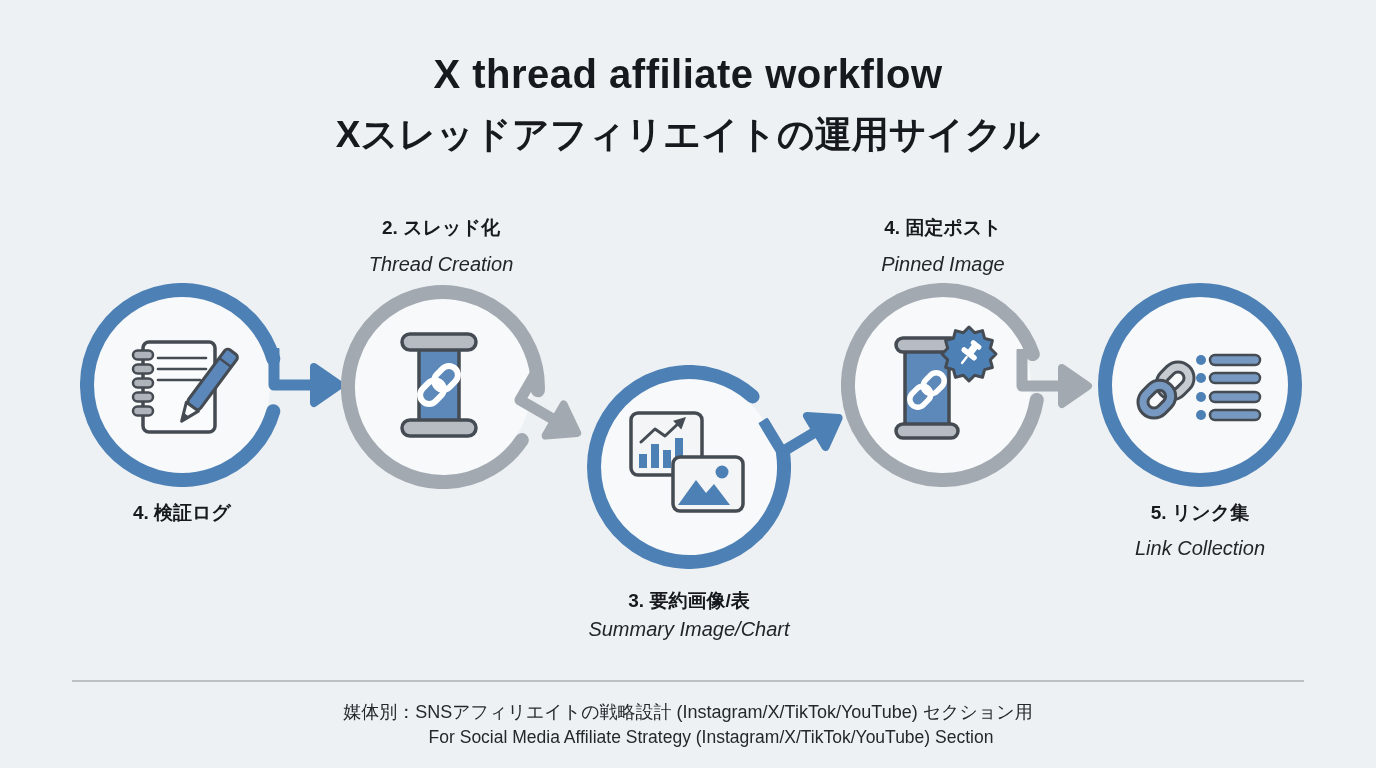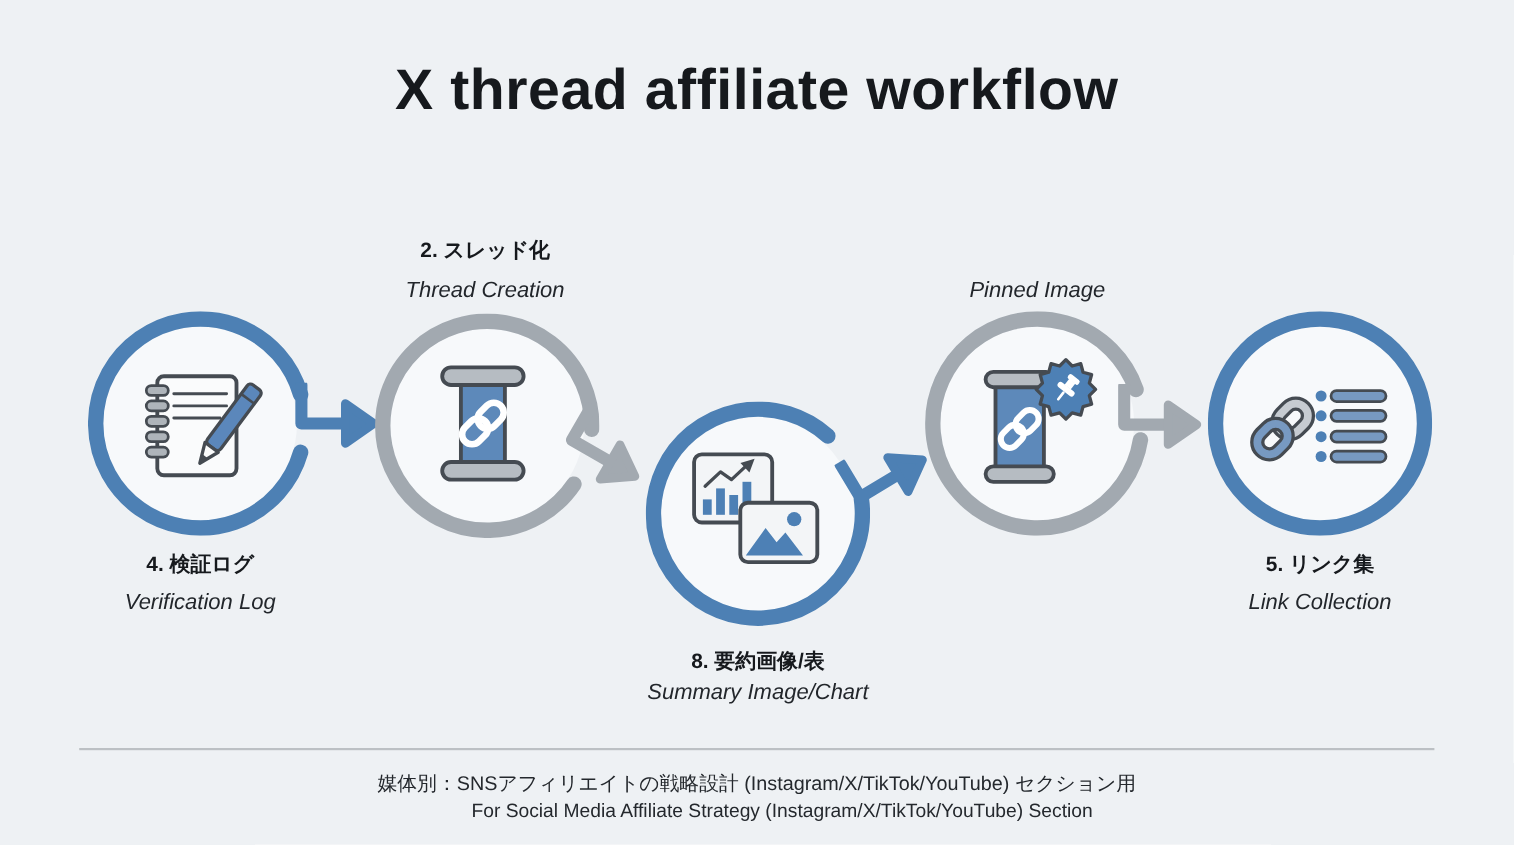--- a/index.html
+++ b/index.html
@@ -4,21 +4,21 @@
 <style>
   html,body{margin:0;padding:0;}
   .canvas{
     position:relative;width:1376px;height:768px;overflow:hidden;
     background:#eef1f4;
     font-family:"Liberation Sans","DejaVu Sans",sans-serif;
     color:#1b1f24;
   }
   .title{
     position:absolute;top:52px;left:0;width:100%;text-align:center;
-    font-size:52px;font-weight:bold;color:#16191d;letter-spacing:0.5px;
+    font-size:40px;font-weight:bold;color:#16191d;letter-spacing:0.5px;
   }
   .subtitle{
     position:absolute;top:110px;left:0;width:100%;text-align:center;
     font-size:37px;font-weight:bold;color:#16191d;
   }
   .circle-svg{position:absolute;width:204px;height:204px;}
   .icon-svg{position:absolute;}
   .arrow-svg{position:absolute;width:96px;height:74px;}
   .step-label{position:absolute;width:360px;text-align:center;}
   .jp{font-size:19px;font-weight:bold;color:#16191d;}
@@ -31,20 +31,21 @@
   .footer-line{position:absolute;left:0;width:100%;text-align:center;color:#24282d;}
   .footer-1{top:700px;font-size:18px;}
   .footer-2{top:727px;font-size:17.5px;padding-left:23px;}
 </style>
 </head>
 <body>
 
 <div class="canvas">
 
   <div class="title">X thread affiliate workflow</div>
+  <div class="subtitle">Xスレッドアフィリエイトの運用サイクル</div>
 
   <svg class="circle-svg" style="left:80px;top:283px;" viewBox="0 0 204 204">
     <circle cx="102" cy="102" r="88" fill="#f7f9fb"></circle>
     <path class="c-blue-stroke" d="M 193.3 128.2 A 95 95 0 1 1 193.3 75.8" fill="none" stroke-width="14" stroke-linecap="round"></path>
   </svg>
   <svg class="icon-svg" style="left:122px;top:328px;width:120px;height:120px;" viewBox="0 0 120 120">
     <rect x="21" y="14" width="72" height="90" rx="6" fill="#fafbfc" stroke="#454b52" stroke-width="3.5"></rect>
     <g>
       <rect x="11" y="22.5" width="20" height="9" rx="4.5" fill="#aeb4ba" stroke="#454b52" stroke-width="2.5"></rect>
       <rect x="11" y="36.5" width="20" height="9" rx="4.5" fill="#aeb4ba" stroke="#454b52" stroke-width="2.5"></rect>
@@ -58,21 +59,20 @@
       <line x1="36" y1="52" x2="78" y2="52"></line>
     </g>
     <g transform="translate(86.5,57) rotate(36.6)">
       <rect x="-7.5" y="-41" width="15" height="68" rx="4" fill="#5b87bb" stroke="#454b52" stroke-width="3"></rect>
       <polygon points="-7.5,27 7.5,27 0,45" fill="#fafbfc" stroke="#454b52" stroke-width="3" stroke-linejoin="round"></polygon>
       <polygon points="0,45 -3,37 3,37" fill="#454b52"></polygon>
       <line x1="-7.5" y1="-28" x2="7.5" y2="-28" stroke="#454b52" stroke-width="2.4"></line>
     </g>
   </svg>
   <div class="step-label jp" style="left:2px;top:500px;">4. 検証ログ</div>
-  <div class="step-label en" style="left:2px;top:537px;">Verification Log</div>
 
   <svg class="arrow-svg" style="left:266px;top:348px;" viewBox="0 0 96 74">
     <path class="c-blue-stroke" d="M8 2 L8 37 L50 37" fill="none" stroke-width="11" stroke-linecap="round" stroke-linejoin="round"></path>
     <path class="c-blue-fill c-blue-stroke" d="M48 19 L74 37 L48 55 Z" stroke-width="8" stroke-linejoin="round"></path>
   </svg>
 
   <svg class="circle-svg" style="left:341px;top:285px;" viewBox="0 0 204 204">
     <circle cx="102" cy="102" r="88" fill="#f7f9fb"></circle>
     <path class="c-gray-stroke" d="M 180.8 155.1 A 95 95 0 1 1 196.9 105.3" fill="none" stroke-width="14" stroke-linecap="round"></path>
   </svg>
@@ -106,21 +106,21 @@
       <rect x="47" y="28" width="8" height="30" fill="#4d80b5"></rect>
       <polyline points="13,32 27,19 37,26 53,11" fill="none" stroke="#454b52" stroke-width="3" stroke-linecap="round" stroke-linejoin="round"></polyline>
       <polygon points="58,7 53.3,19.6 45.1,10.8" fill="#454b52"></polygon>
     </g>
     <rect x="45" y="47" width="70" height="54" rx="7" fill="#f3f5f7" stroke="#454b52" stroke-width="3.5"></rect>
     <g>
       <circle cx="94" cy="62" r="6.5" fill="#4d80b5"></circle>
       <path d="M 50 95 L 68 70 L 78 83 L 86 74 L 102 95 Z" fill="#4d80b5"></path>
     </g>
   </svg>
-  <div class="step-label jp" style="left:509px;top:588px;">8. 要約画像/表</div>
+  <div class="step-label jp" style="left:509px;top:588px;">3. 要約画像/表</div>
   <div class="step-label en" style="left:509px;top:618px;">Summary Image/Chart</div>
 
   <svg class="arrow-svg" style="left:774px;top:415px;transform:rotate(-31deg);transform-origin:8px 37px;" viewBox="0 0 96 74">
     <path class="c-blue-stroke" d="M8 2 L8 37 L50 37" fill="none" stroke-width="11" stroke-linecap="round" stroke-linejoin="round"></path>
     <path class="c-blue-fill c-blue-stroke" d="M48 19 L74 37 L48 55 Z" stroke-width="8" stroke-linejoin="round"></path>
   </svg>
 
   <svg class="circle-svg" style="left:841px;top:283px;" viewBox="0 0 204 204">
     <circle cx="102" cy="102" r="88" fill="#f7f9fb"></circle>
     <path class="c-gray-stroke" d="M 195.8 116.9 A 95 95 0 1 1 191.8 71.1" fill="none" stroke-width="14" stroke-linecap="round"></path>
@@ -136,20 +136,21 @@
     <g transform="translate(76,32)">
       <polygon points="27,0 21.3,5.7 23.4,13.5 15.6,15.6 13.5,23.4 5.7,21.3 0,27 -5.7,21.3 -13.5,23.4 -15.6,15.6 -23.4,13.5 -21.3,5.7 -27,0 -21.3,-5.7 -23.4,-13.5 -15.6,-15.6 -13.5,-23.4 -5.7,-21.3 0,-27 5.7,-21.3 13.5,-23.4 15.6,-15.6 23.4,-13.5 21.3,-5.7" fill="#4d80b5" stroke="#454b52" stroke-width="3" stroke-linejoin="round"></polygon>
       <g transform="rotate(38)" fill="#ffffff">
         <rect x="-6" y="-14" width="12" height="5" rx="2"></rect>
         <rect x="-3.5" y="-9.5" width="7" height="7"></rect>
         <rect x="-9" y="-3" width="18" height="5.5" rx="2.5"></rect>
         <rect x="-1.2" y="2.5" width="2.4" height="10" rx="1.2"></rect>
       </g>
     </g>
   </svg>
+  <div class="step-label jp" style="left:763px;top:215px;">4. 固定ポスト</div>
   <div class="step-label en" style="left:763px;top:253px;">Pinned Image</div>
 
   <svg class="arrow-svg" style="left:1014px;top:349px;" viewBox="0 0 96 74">
     <path class="c-gray-stroke" d="M8 2 L8 37 L50 37" fill="none" stroke-width="11" stroke-linecap="round" stroke-linejoin="round"></path>
     <path class="c-gray-fill c-gray-stroke" d="M48 19 L74 37 L48 55 Z" stroke-width="8" stroke-linejoin="round"></path>
   </svg>
 
   <svg class="circle-svg" style="left:1098px;top:283px;" viewBox="0 0 204 204">
     <circle cx="102" cy="102" r="88" fill="#f7f9fb"></circle>
     <circle class="c-blue-stroke" cx="102" cy="102" r="95" fill="none" stroke-width="14"></circle>

